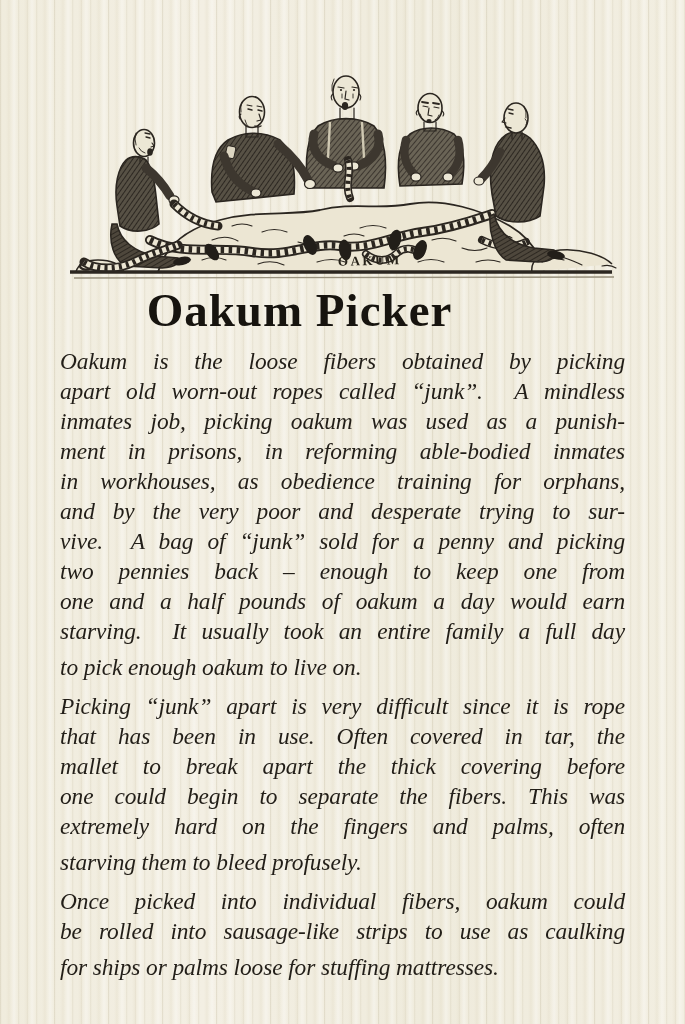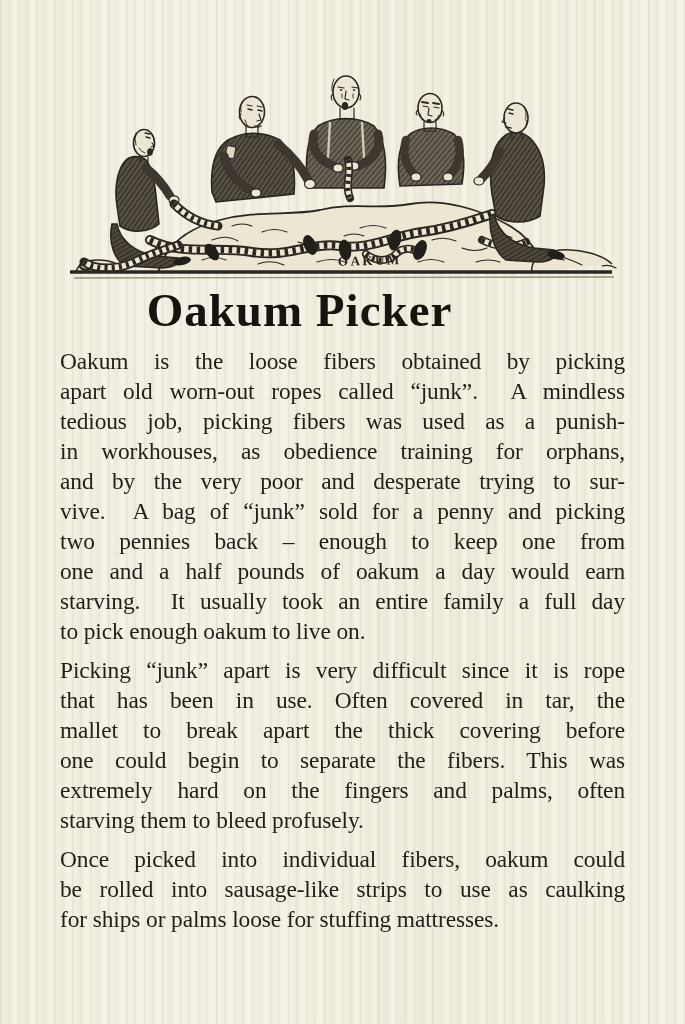--- a/index.html
+++ b/index.html
@@ -27,29 +27,29 @@
     position:absolute;top:284px;left:0;width:599px;margin:0;
     text-align:center;
     font-size:47px;line-height:52px;font-weight:700;
     letter-spacing:1px;color:#17140f;
   }
   .article{
     position:absolute;top:346px;left:60px;width:565px;
     font-size:23.4px;line-height:30px;color:#221e18;
     letter-spacing:-0.1px;
   }
-  .para{margin:0 0 9px 0;padding:0;}
+  .para{margin:0 0 9px 0;padding:0;font-style:italic;}
   .para .line{
     text-align:justify;
     text-align-last:justify;
     text-justify:inter-word;
     white-space:nowrap;
     height:30px;
   }
-  .para .line.last{text-align-last:left;}
+  .para .line.last{text-align-last:left;margin-top:6px;}
   svg .ink{stroke:#2b2620;fill:none;stroke-linecap:round;stroke-linejoin:round;}
 </style>
 </head>
 <body>
 
 <div class="page">
 
   <svg class="illustration" viewBox="0 0 560 224" xmlns="http://www.w3.org/2000/svg">
     <defs>
       <pattern id="shirt" patternUnits="userSpaceOnUse" width="4" height="4" patternTransform="rotate(40)">
@@ -211,21 +211,22 @@
     <path d="M8 208 L550 208" stroke="#2b2620" stroke-width="3.4"></path>
     <path d="M12 214 L552 213" stroke="#97907d" stroke-width="1.4"></path>
   </svg>
 
   <h1 class="page-title">Oakum Picker</h1>
 
   <div class="article">
     <div class="para">
         <div class="line">Oakum is the loose fibers obtained by picking</div>
         <div class="line">apart old worn-out ropes called “junk”.&nbsp; A mindless</div>
-        <div class="line">tedious job, picking fibers was used as a punish-</div>
+        <div class="line">inmates job, picking oakum was used as a punish-</div>
+        <div class="line">ment in prisons, in reforming able-bodied inmates</div>
         <div class="line">in workhouses, as obedience training for orphans,</div>
         <div class="line">and by the very poor and desperate trying to sur-</div>
         <div class="line">vive.&nbsp; A bag of “junk” sold for a penny and picking</div>
         <div class="line">two pennies back – enough to keep one from</div>
         <div class="line">one and a half pounds of oakum a day would earn</div>
         <div class="line">starving.&nbsp; It usually took an entire family a full day</div>
         <div class="line last">to pick enough oakum to live on.</div>
       </div>
     <div class="para">
         <div class="line">Picking “junk” apart is very difficult since it is rope</div>

